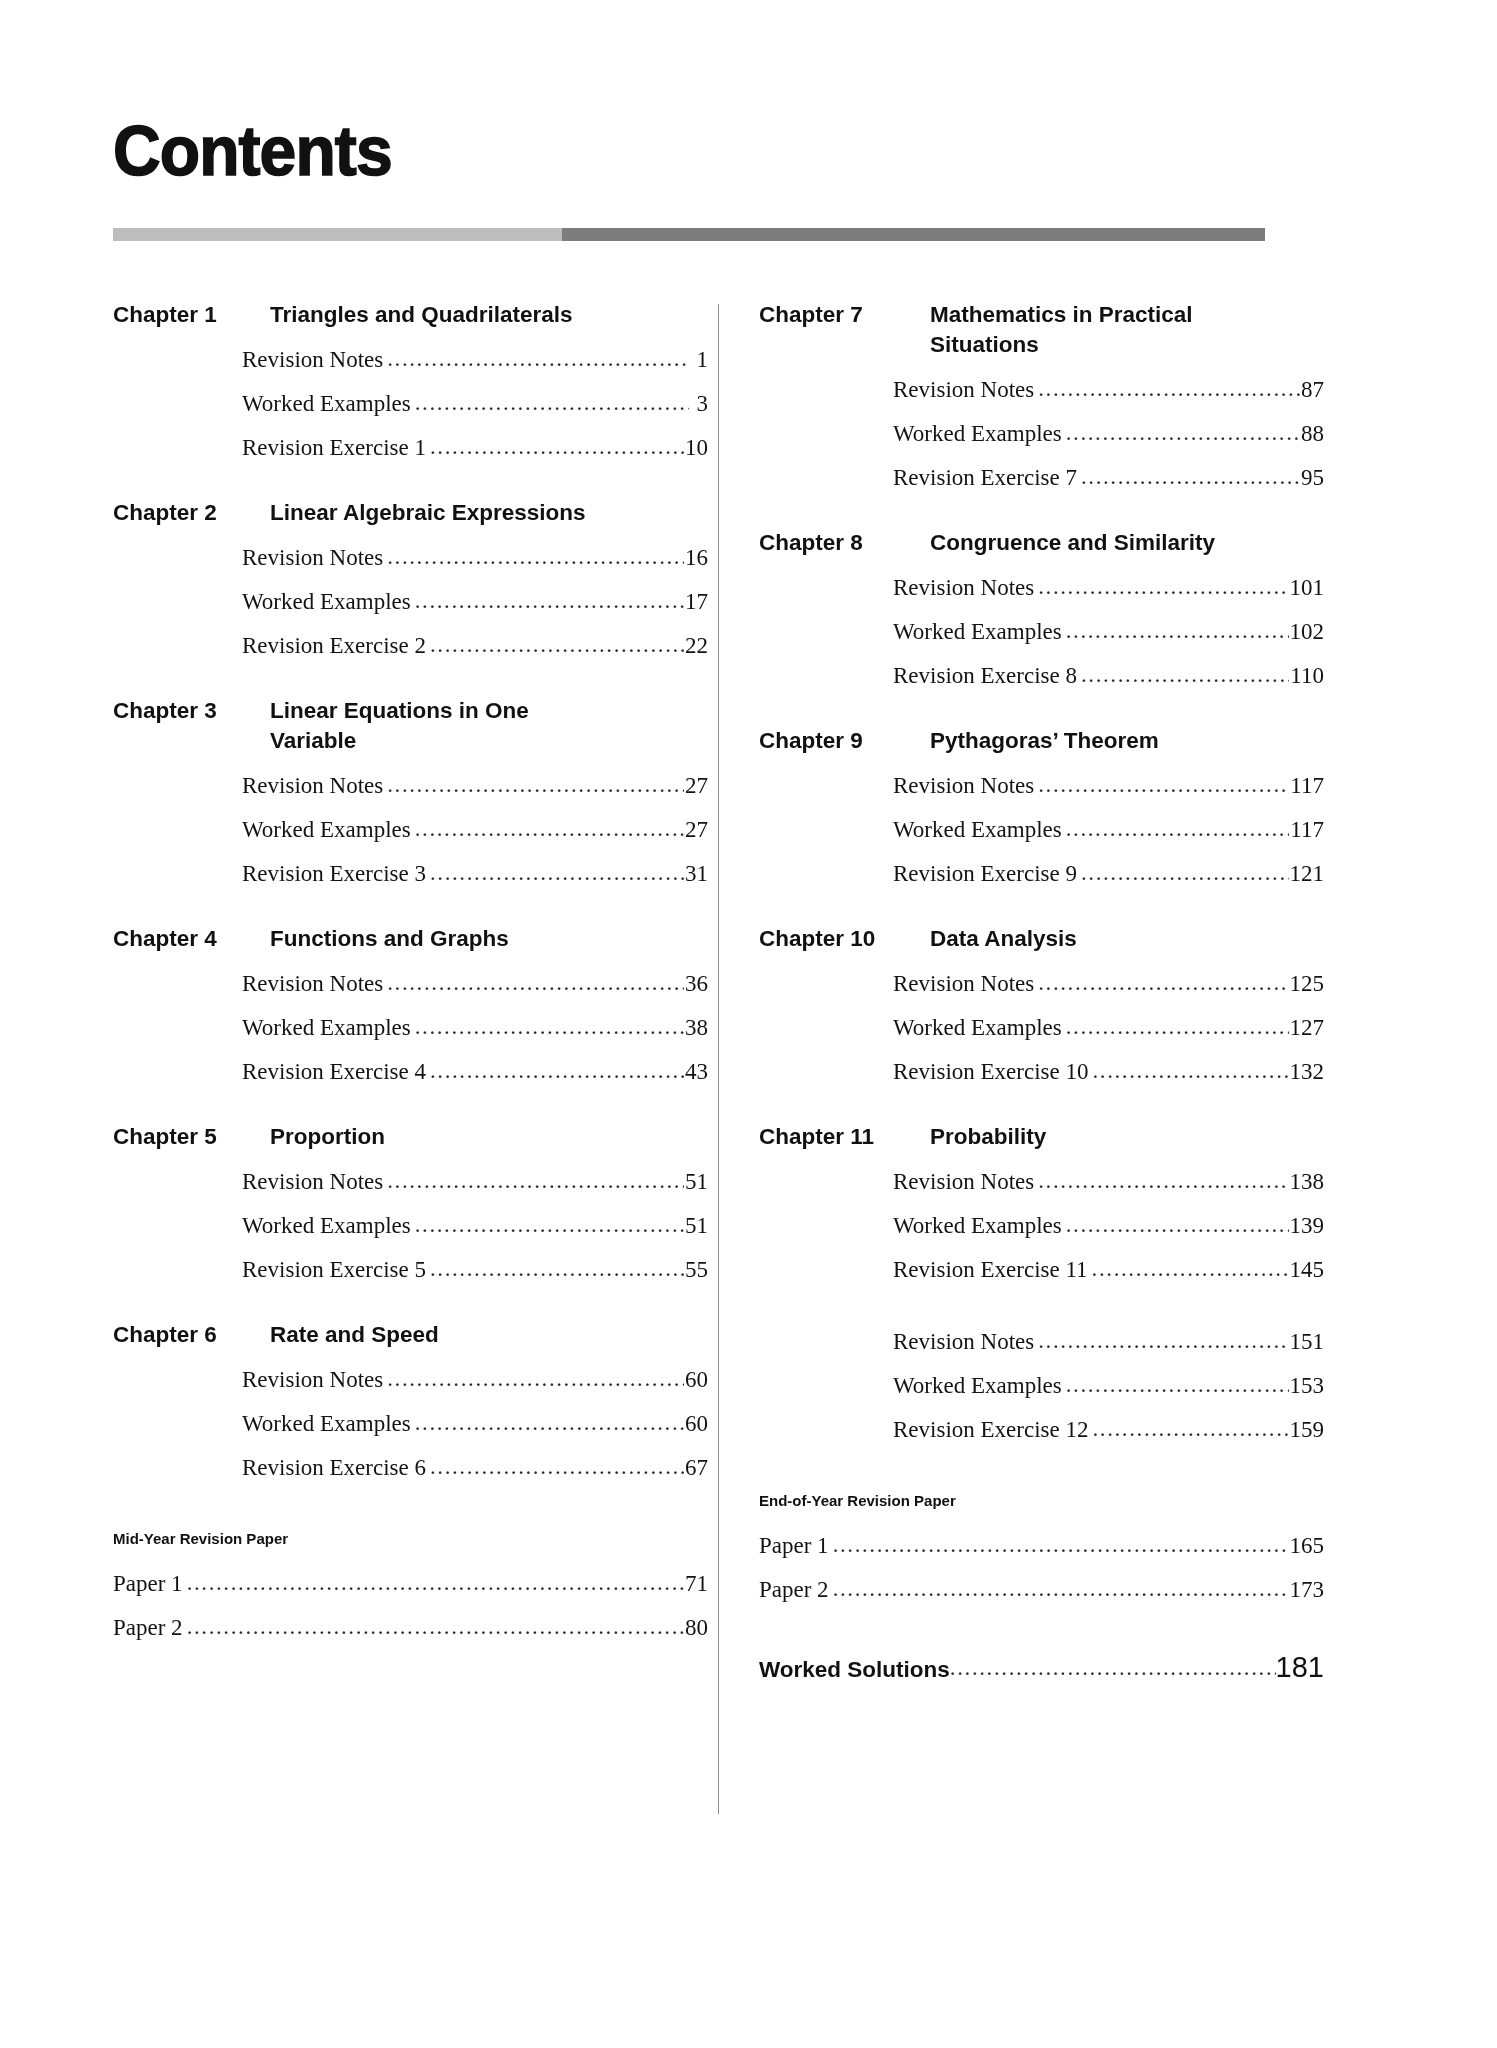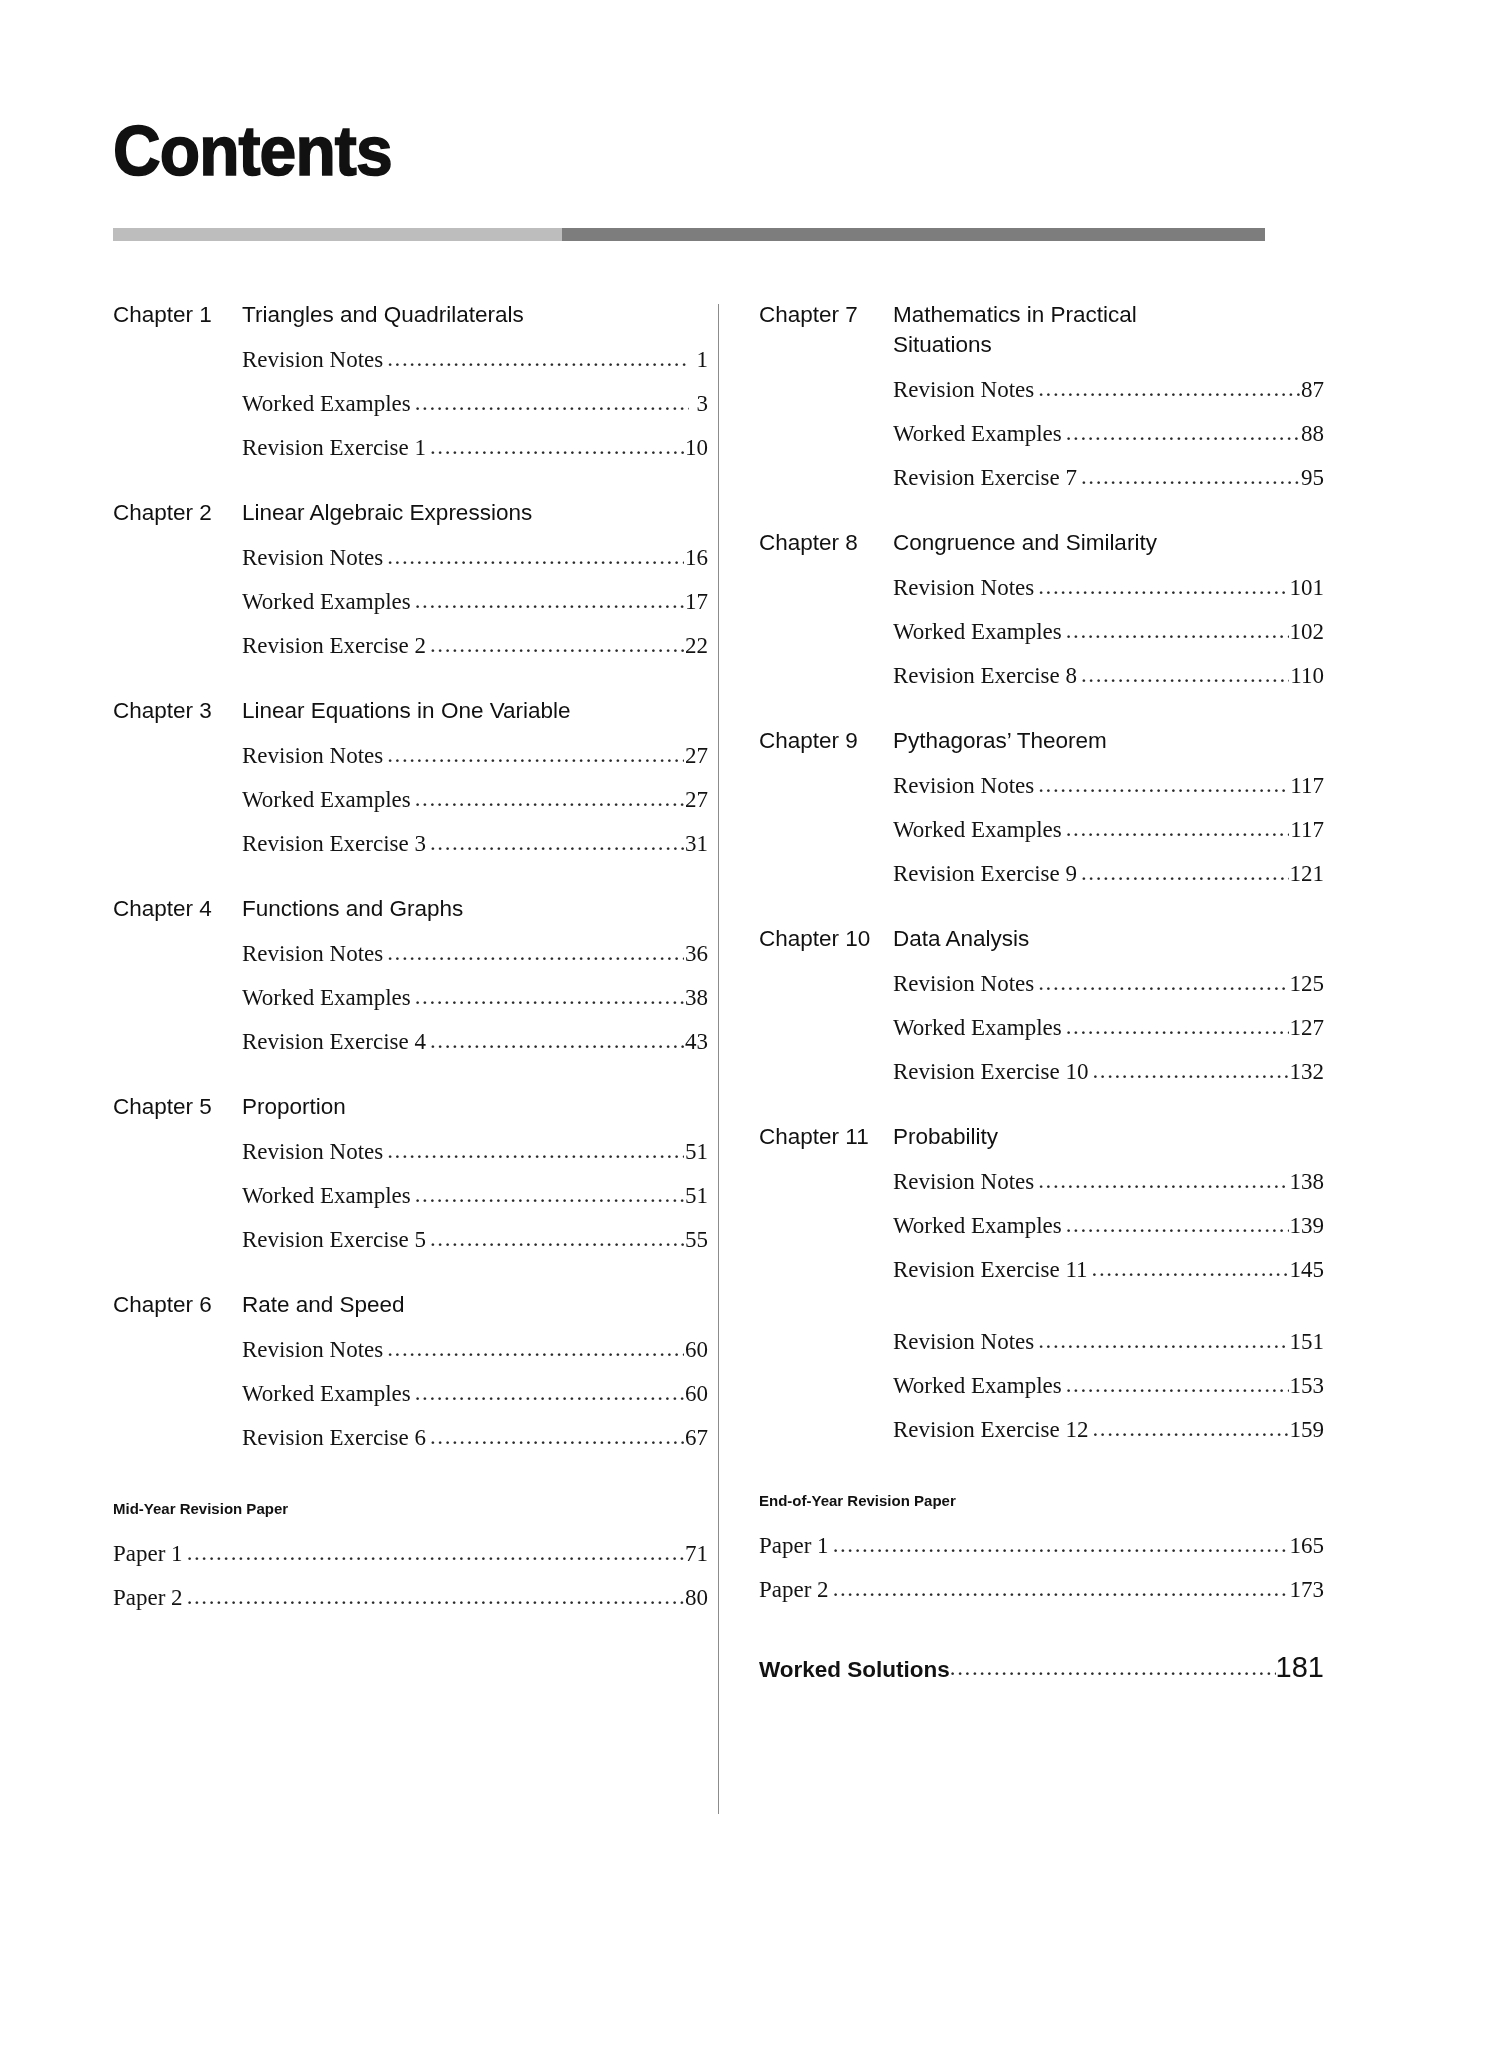--- a/index.html
+++ b/index.html
@@ -85,39 +85,40 @@
 
   
   .chapter {
     margin-bottom: 28px;
   }
 
   .chapter-head {
     display: flex;
     align-items: baseline;
     font-family: "Liberation Sans", "DejaVu Sans", sans-serif;
-    font-weight: 400;
+    font-weight: 700;
     font-size: 22.5px;
     line-height: 30px;
     color: #111111;
     margin-bottom: 8px;
+    gap: 28px;
   }
   .chapter-head .ch-label {
     flex: 0 0 auto;
     white-space: nowrap;
   }
   .chapter-head .ch-title {
     margin-left: 14px;
   }
   
   .col-left .chapter-head .ch-label { width: 120px; }
   .col-left .chapter-head .ch-title { width: 330px; margin-left: 9px; }
 
   .col-right .chapter-head .ch-label { width: 125px; }
-  .col-right .chapter-head .ch-title { width: 330px; margin-left: 9px; }
+  .col-right .chapter-head .ch-title { width: 330px; margin-left: 18px; }
 
   
   .entries { }
 
   .entry {
     display: flex;
     align-items: baseline;
     font-family: "Liberation Serif", "DejaVu Serif", serif;
     font-size: 23px;
     line-height: 44px;

